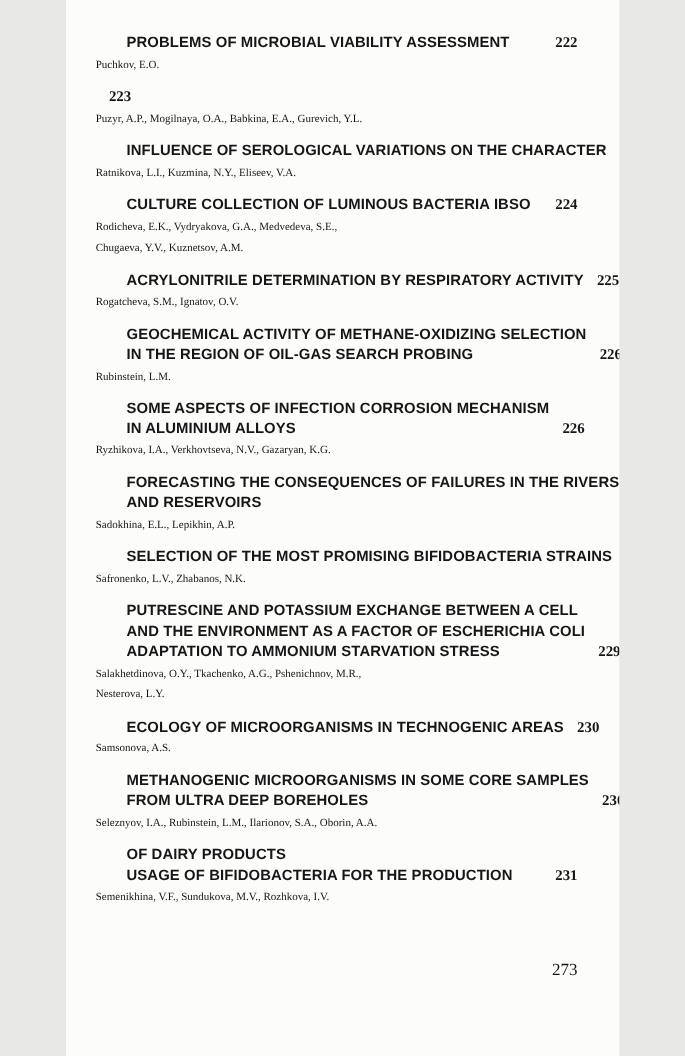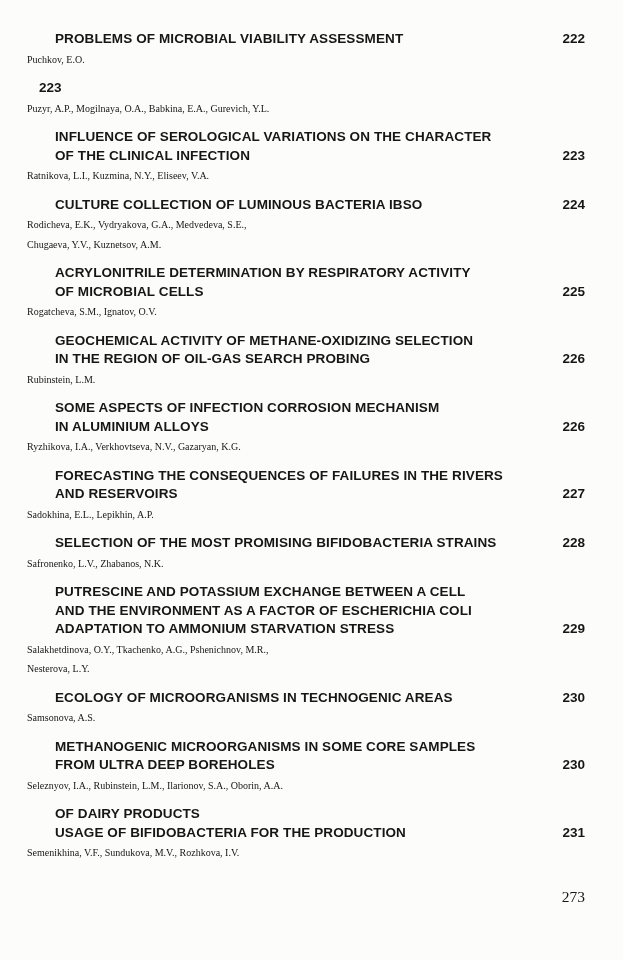--- a/index.html
+++ b/index.html
@@ -2,21 +2,21 @@
 <html><head>
 <meta charset="utf-8">
 <style>
   html, body {
     margin: 0;
     padding: 0;
     background: #e8e8e6;
   }
   .page {
     position: relative;
-    width: 623px;
+    width: 503px;
     height: 960px;
     margin: 0 auto;
     background: #fcfcfa;
     color: #161616;
     overflow: hidden;
     box-sizing: border-box;
     padding: 30px 38px 0 27px;
   }
   .toc-list { }
   .entry { margin-bottom: 10px; }
@@ -28,36 +28,36 @@
   .entry-title {
     margin-left: 28px;
     font-family: "Liberation Sans", sans-serif;
     font-weight: 700;
     font-size: 13.5px;
     line-height: 18.5px;
     letter-spacing: 0.1px;
   }
   .tline { white-space: nowrap; }
   .pageno {
-    font-family: Liberation Sans, sans-serif;
+    font-family: Liberation Serif, serif;
     font-weight: 700;
     font-size: 13.5px;
     line-height: 18.5px;
     flex: 0 0 auto;
     padding-left: 12px;
   }
   .entry-authors {
     font-family: "Liberation Serif", serif;
     font-size: 10px;
     line-height: 19.5px;
     margin-top: 1px;
   }
   .aline { white-space: nowrap; }
   .folio {
-    margin-top: 24px;
+    margin-top: 46px;
     text-align: right;
     font-family: "Liberation Serif", serif;
     font-size: 15.5px;
     line-height: 19px;
   }
 </style>
 </head>
 <body>
 
 <div class="page">
@@ -80,21 +80,20 @@
     </div>
     <div class="entry-authors">
           <div class="aline">Puzyr, A.P., Mogilnaya, O.A., Babkina, E.A., Gurevich, Y.L.</div>
         </div>
   </div>
 
   <div class="entry">
     <div class="entry-head">
       <div class="entry-title">
             <div class="tline">INFLUENCE OF SEROLOGICAL VARIATIONS ON THE CHARACTER</div>
-            <div class="tline">OF THE CLINICAL INFECTION</div>
           </div>
       <div class="pageno">223</div>
     </div>
     <div class="entry-authors">
           <div class="aline">Ratnikova, L.I., Kuzmina, N.Y., Eliseev, V.A.</div>
         </div>
   </div>
 
   <div class="entry">
     <div class="entry-head">
@@ -106,21 +105,20 @@
     <div class="entry-authors">
           <div class="aline">Rodicheva, E.K., Vydryakova, G.A., Medvedeva, S.E.,</div>
           <div class="aline">Chugaeva, Y.V., Kuznetsov, A.M.</div>
         </div>
   </div>
 
   <div class="entry">
     <div class="entry-head">
       <div class="entry-title">
             <div class="tline">ACRYLONITRILE DETERMINATION BY RESPIRATORY ACTIVITY</div>
-            <div class="tline">OF MICROBIAL CELLS</div>
           </div>
       <div class="pageno">225</div>
     </div>
     <div class="entry-authors">
           <div class="aline">Rogatcheva, S.M., Ignatov, O.V.</div>
         </div>
   </div>
 
   <div class="entry">
     <div class="entry-head">

